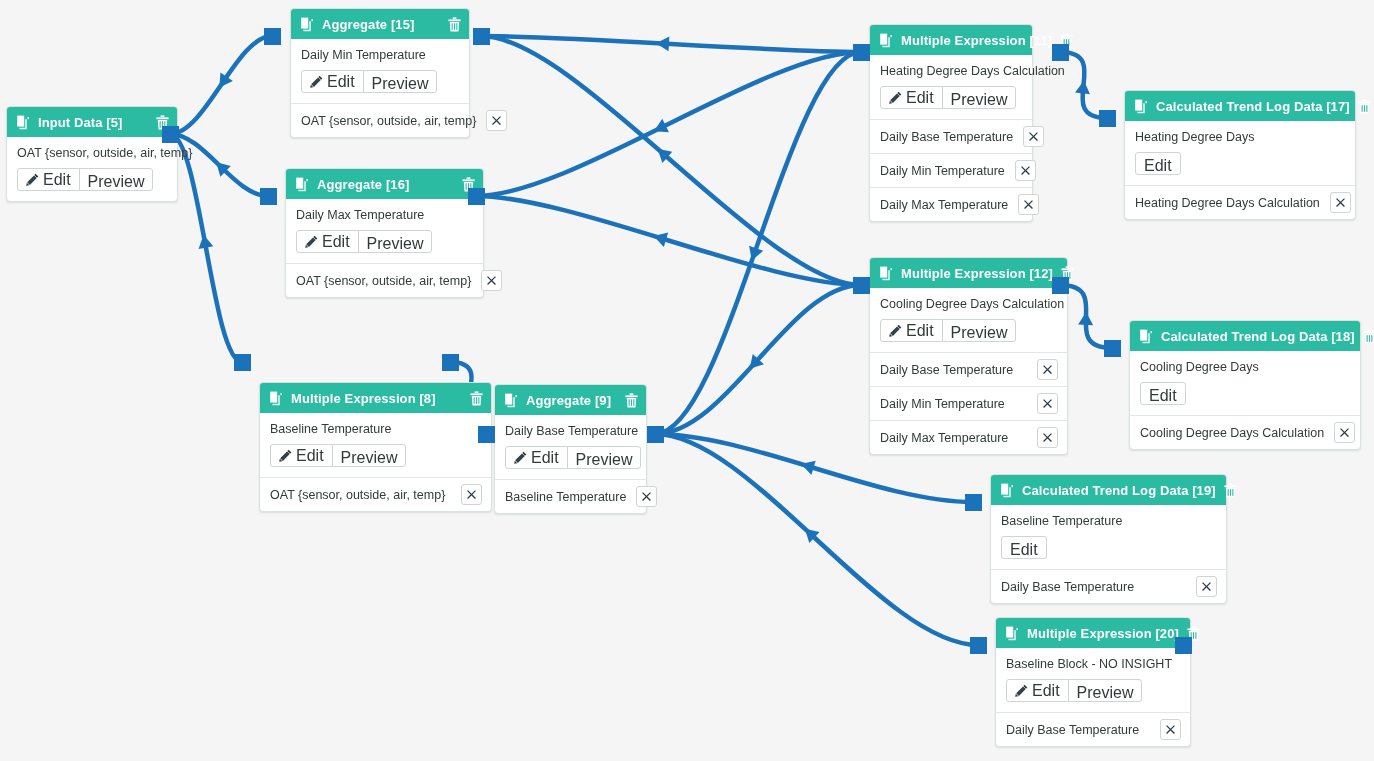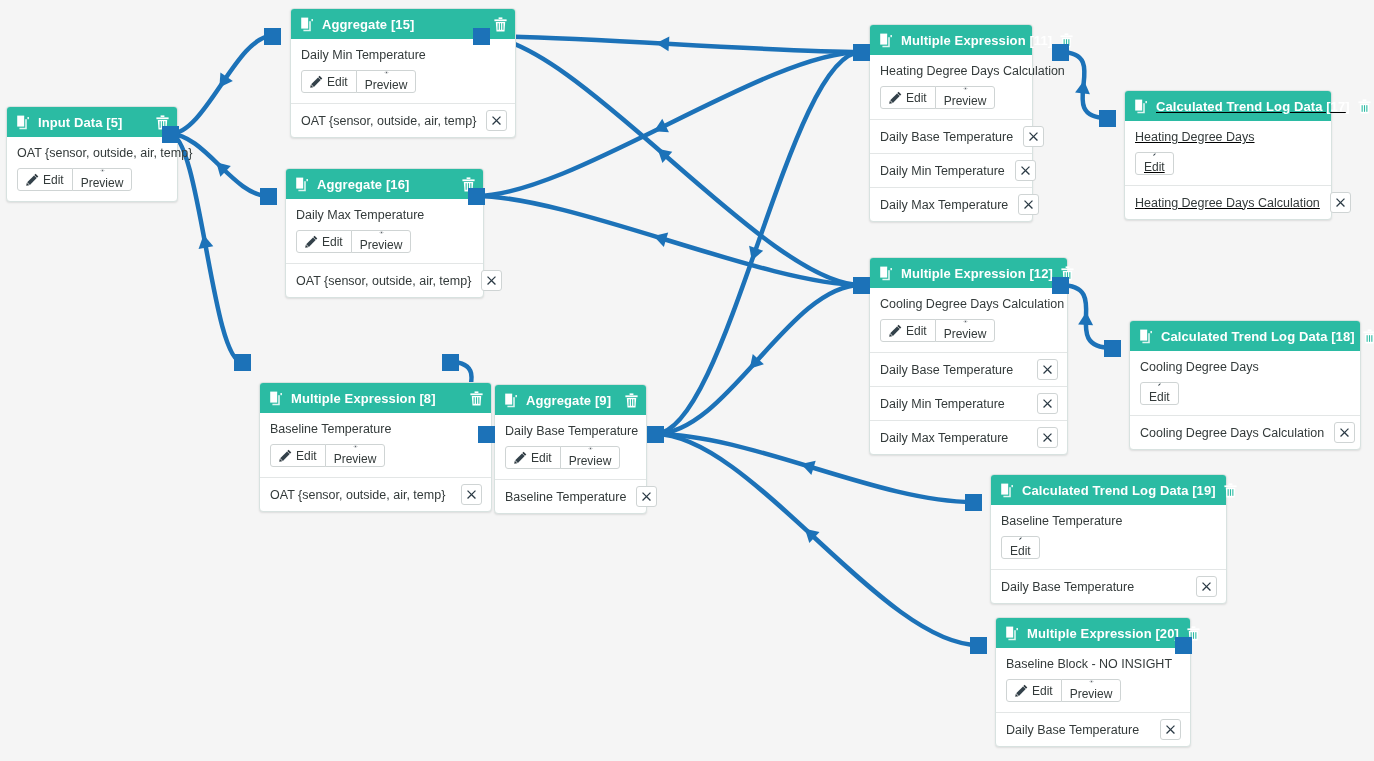--- a/index.html
+++ b/index.html
@@ -46,21 +46,21 @@
   .node-desc{
     font-size:12.5px;
     color:#333a3a;
     margin-bottom:8px;
     white-space:nowrap;
   }
   .btn-group{display:flex;}
   .btn{
     background:#fff;
     border:1px solid #cfd4d4;
-    font-size:12px;
+    font-size:16px;
     color:#333a3a;
     height:23px;
     padding:0 8px;
     display:flex;
     align-items:center;
     gap:4px;
     cursor:pointer;
     white-space:nowrap;
     font-family:"Liberation Sans", sans-serif;
   }
@@ -164,21 +164,21 @@
             <button class="btn">
               <svg class="eye-icon" viewBox="0 0 15 13">
                 <path d="M7.5 2.6C4.0 2.6 1.2 5.0 0.4 6.6c0.8 1.6 3.6 4.0 7.1 4.0s6.3-2.4 7.1-4.0C13.8 5.0 11.0 2.6 7.5 2.6z" fill="none" stroke="#2f3a40" stroke-width="1.1"></path>
                 <circle cx="7.5" cy="6.6" r="2.3" fill="#2f3a40"></circle>
               </svg>
               <span>Preview</span>
             </button>
           </div>
         </div>
       </div>
-      <div class="node" style="left: 290px; top: 8px; width: 226px;">
+      <div class="node" style="left: 290px; top: 8px; width: 180px;">
         <div class="node-header">
           <svg class="files-icon" viewBox="0 0 14 15">
             <path d="M8.2 0.6H1.2v11h7z" fill="#ffffff"></path>
             <path d="M9.2 2.2v10.6H3.4v1.4h7.4V2.2z" fill="#ffffff" opacity="0.85"></path>
             <rect x="8.8" y="2.0" width="2.2" height="2.2" fill="#2bbba3"></rect>
             <rect x="11.4" y="2.0" width="1.6" height="2.2" fill="#ffffff" opacity="0.85"></rect>
           </svg>
           <span class="node-title">Aggregate [15]</span>
           <svg class="trash-icon" viewBox="0 0 13 15">
             <rect x="4.6" y="0.4" width="3.8" height="1.6" fill="#ffffff"></rect>
@@ -478,21 +478,21 @@
         </div>
         <div class="io-row">
           <span class="io-label">Daily Max Temperature</span>
           <span class="io-remove">
             <svg class="x-icon" viewBox="0 0 10 10">
               <path d="M1.1 0.2l3.9 3.9 3.9-3.9 1.0 1.0L6.0 5.1l3.9 3.9-1.0 1.0L5.0 6.1 1.1 10l-1.0-1.0L4.0 5.1 0.1 1.2z" fill="#2b3a45"></path>
             </svg>
           </span>
         </div>
       </div>
-      <div class="node" style="left: 1124px; top: 90px; width: 208px; text-decoration: underline;">
+      <div class="node" style="left: 1124px; top: 90px; width: 232px;">
         <div class="node-header">
           <svg class="files-icon" viewBox="0 0 14 15">
             <path d="M8.2 0.6H1.2v11h7z" fill="#ffffff"></path>
             <path d="M9.2 2.2v10.6H3.4v1.4h7.4V2.2z" fill="#ffffff" opacity="0.85"></path>
             <rect x="8.8" y="2.0" width="2.2" height="2.2" fill="#2bbba3"></rect>
             <rect x="11.4" y="2.0" width="1.6" height="2.2" fill="#ffffff" opacity="0.85"></rect>
           </svg>
           <span class="node-title">Calculated Trend Log Data [17]</span>
           <svg class="trash-icon" viewBox="0 0 13 15">
             <rect x="4.6" y="0.4" width="3.8" height="1.6" fill="#ffffff"></rect>

